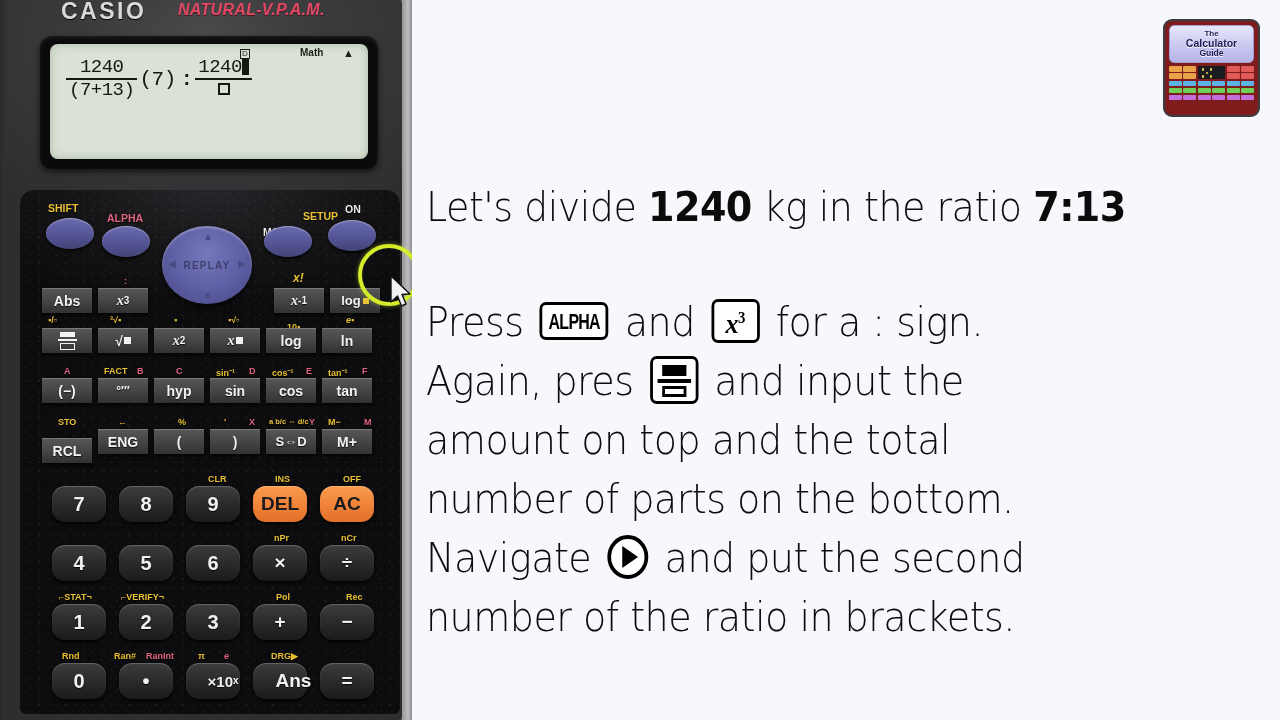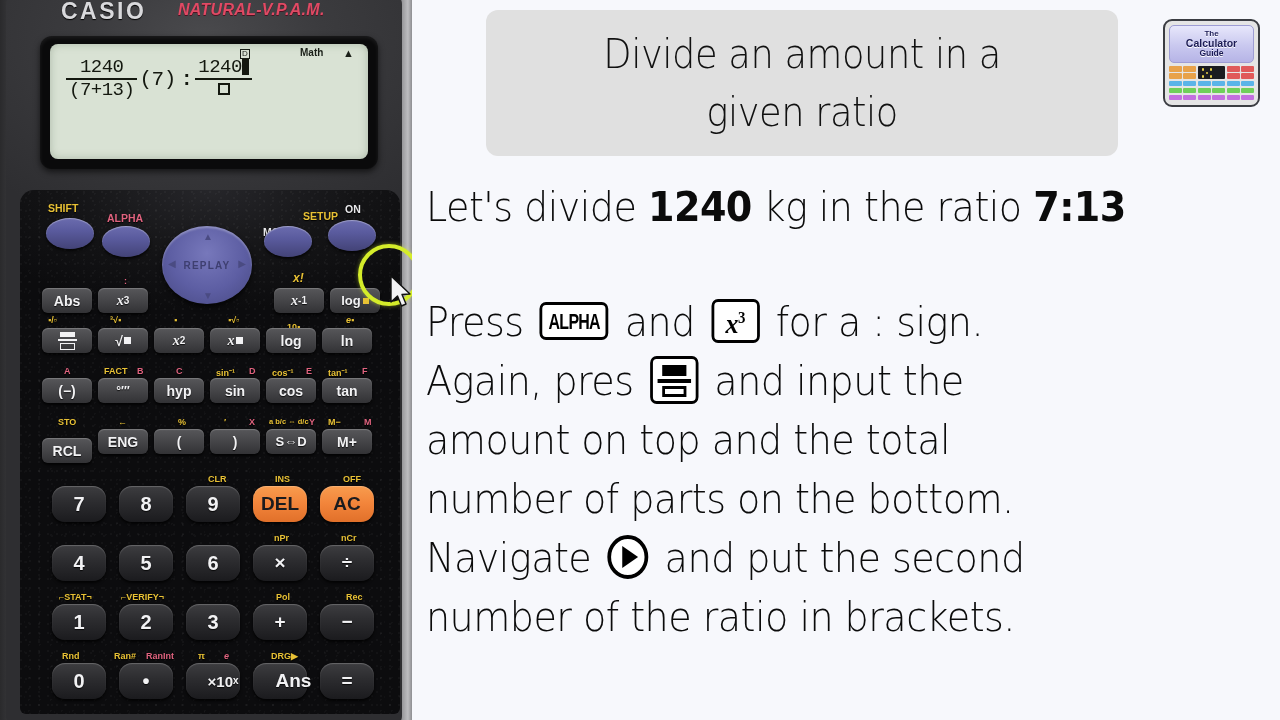--- a/index.html
+++ b/index.html
@@ -128,21 +128,21 @@
     font-family:"Liberation Sans", sans-serif;
   }
   .rp-arrow{ position:absolute; color:#4a4b82; font-size:10px; }
   .rp-up{ left:41px; top:5px; }
   .rp-down{ left:41px; bottom:3px; }
   .rp-left{ left:6px; top:32px; }
   .rp-right{ right:6px; top:32px; }
 
   
   .key{
-    position:absolute; width:50px; height:25px; border-radius:6px;
+    position:absolute; width:50px; height:25px; border-radius:0;
     background: linear-gradient(180deg,#57575a 0%,#47474a 45%,#323235 100%);
     box-shadow: inset 0 1px 1px rgba(255,255,255,.22), 0 2px 3px rgba(0,0,0,.8);
     color:#f2f2f4; font-size:14px; font-weight:bold;
     display:flex; align-items:center; justify-content:center;
     font-family:"Liberation Sans", sans-serif;
     text-shadow:0 1px 1px rgba(0,0,0,.8);
   }
   .key.num{
     width:54px; height:36px; border-radius:13px; font-size:20px;
     background: linear-gradient(180deg,#3d3d40 0%,#2c2c2f 45%,#1b1b1e 100%);
@@ -192,22 +192,22 @@
   }
   .title-text{
     font-family:"DejaVu Sans", sans-serif;
     font-size:40px; font-weight:300; line-height:1.45;
     color:#111; text-align:center; letter-spacing:-0.5px;
     transform: scaleX(0.92); transform-origin:center;
   }
 
   
   .logo{
-    position:absolute; left:751px; top:19px; width:97px; height:88px;
-    background:#e5e5e5; border-radius:9px; border:2px solid #3b3d42;
+    position:absolute; left:751px; top:19px; width:97px; height:98px;
+    background:#7f1d1d; border-radius:9px; border:2px solid #3b3d42;
     padding:4px;
   }
   .logo-top{
     height:38px; border-radius:5px;
     background: linear-gradient(180deg,#e7e7fb 0%,#c9c8ef 55%,#b6b4e6 100%);
     border:1px solid #9e9dd4;
     display:flex; flex-direction:column; align-items:center; justify-content:center;
     line-height:1.02;
   }
   .logo-top span{
@@ -440,26 +440,20 @@
       <div class="hl-circle"></div>
       <svg class="cursor-arrow" viewBox="0 0 24 34">
         <path d="M2 1 L2 27 L8.5 21 L12.5 31 L17 29 L13 19.5 L21 19 Z" fill="#f2f2f4" stroke="#111" stroke-width="1.4" stroke-linejoin="round"></path>
       </svg>
 
     </div>
   </div>
 
   <div class="right-panel">
 
-    <div class="title-box">
-      <div class="title-text">
-        <div>Divide an amount in a</div>
-        <div>given ratio</div>
-      </div>
-    </div>
 
     <div class="logo">
       <div class="logo-top">
         <span class="logo-l1">The</span>
         <span class="logo-l2">Calculator</span>
         <span class="logo-l3">Guide</span>
       </div>
       <div class="logo-grid">
         <i style="background:#e8a24a"></i>
           <i style="background:#e8a24a"></i>

